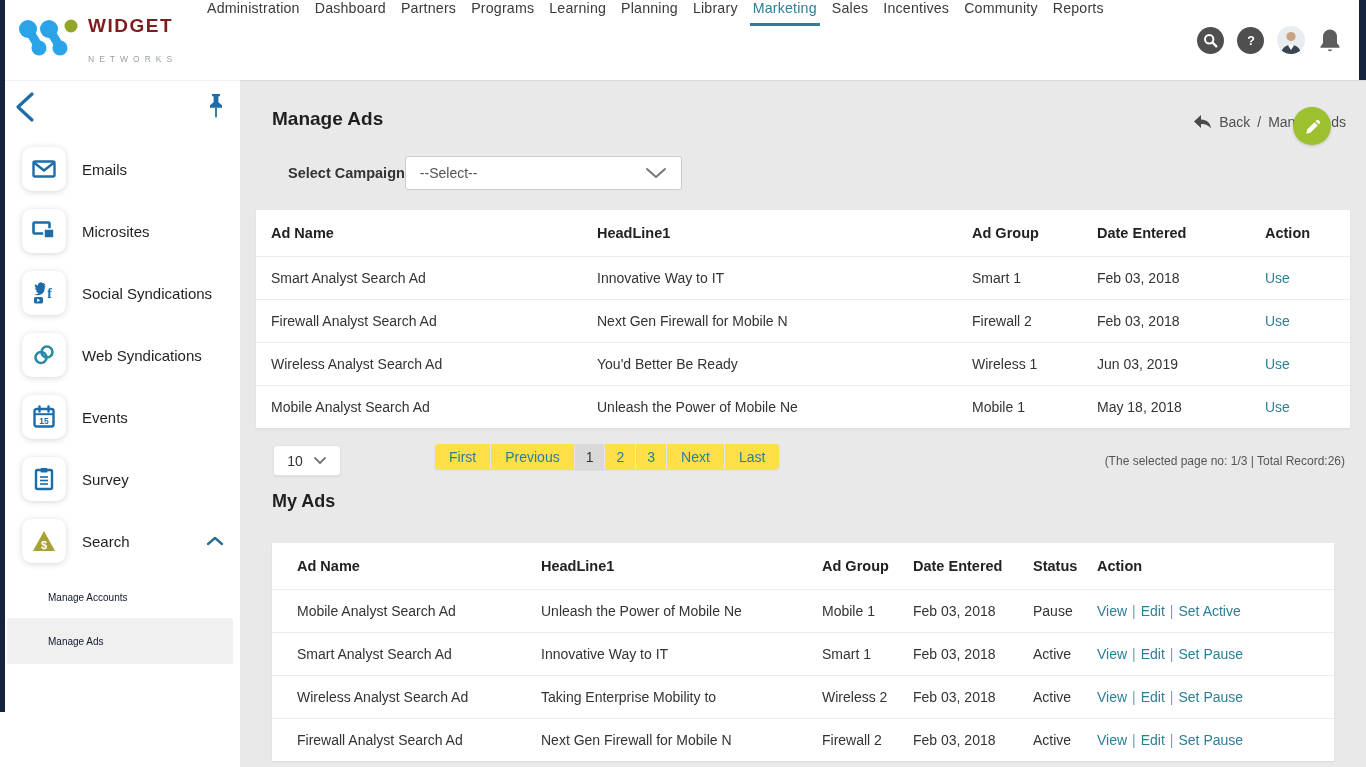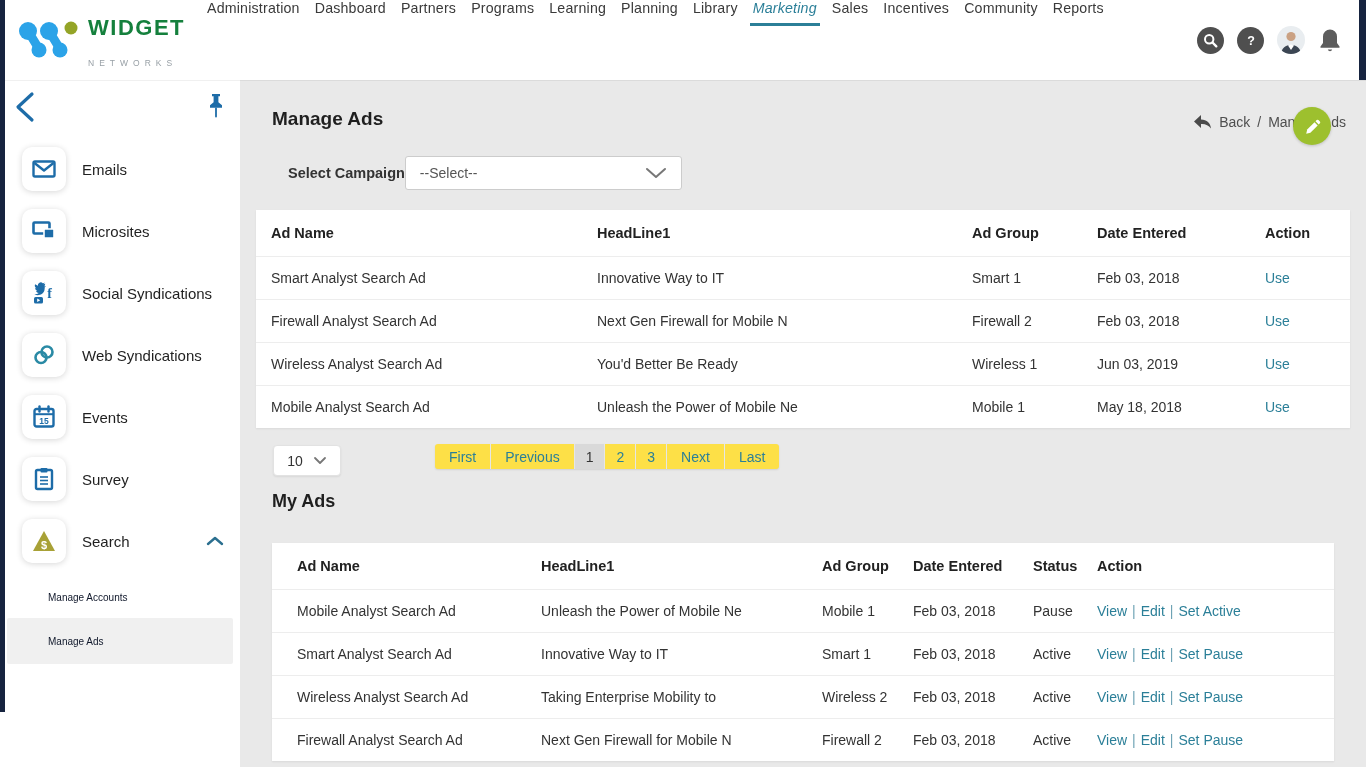--- a/index.html
+++ b/index.html
@@ -3,25 +3,25 @@
 <meta charset="utf-8">
 <style>
   * { box-sizing: border-box; margin: 0; padding: 0; }
   html, body { width: 1366px; height: 767px; overflow: hidden; background: #fff;
     font-family: "Liberation Sans", sans-serif; }
 
   
   .topbar { position: absolute; left: 0; top: 0; width: 1366px; height: 80px;
     background: #fff; z-index: 3; box-shadow: 0 1px 0 rgba(0,0,0,.06); }
   .logo { position: absolute; left: 16px; top: 15px; display: flex; align-items: center; gap: 10px; cursor: pointer; }
-  .logo-text .brand { font-size: 22px; font-weight: bold; color: #15803d; letter-spacing: 1.5px; }
+  .logo-text .brand { font-size: 19px; font-weight: bold; color: #7f1d1d; letter-spacing: 1.5px; }
   .logo-text .sub { font-size: 8.5px; color: #98a0a6; letter-spacing: 5px; margin-top: 17px; }
   .topnav { position: absolute; left: 207px; top: 0; height: 80px; display: flex; align-items: flex-start; gap: 15px; }
   .nav-item { font-size: 14.2px; color: #3a3a3a; font-weight: 500; cursor: pointer; position: relative; letter-spacing: .2px; white-space: nowrap; }
-  .nav-item.active { color: #2b7f98; font-style: italic; }
+  .nav-item.active { color: #2b7f98; }
   .nav-item.active::after { content: ""; position: absolute; left: -3px; right: -3px; bottom: -10px; height: 3px; background: #2b7f98; }
   .top-icons { position: absolute; right: 24px; top: 0; height: 80px; display: flex; align-items: center; gap: 13px; }
   .icon-circle { width: 27px; height: 27px; border-radius: 50%; background: #4f4f4f; display: flex;
     align-items: center; justify-content: center; cursor: pointer; flex: none; }
   .avatar { width: 28px; height: 28px; border-radius: 50%; overflow: hidden; cursor: pointer; flex: none; }
   .bell { cursor: pointer; display: flex; }
 
   
   .left-strip { position: absolute; left: 0; top: 0; width: 5px; height: 712px; background: #16233f; z-index: 6; }
   .right-strip { position: absolute; right: 0; top: 0; width: 7px; height: 80px; background: #16233f; z-index: 6; }
@@ -330,20 +330,21 @@
   </div>
   <div class="pager">
     <span class="pg-btn">First</span>
     <span class="pg-btn">Previous</span>
     <span class="pg-btn num active">1</span>
     <span class="pg-btn num">2</span>
     <span class="pg-btn num">3</span>
     <span class="pg-btn">Next</span>
     <span class="pg-btn">Last</span>
   </div>
+  <div class="pg-summary">(The selected page no: 1/3 | Total Record:26)</div>
 
   <div class="myads-title">My Ads</div>
 
   <div class="card t2">
     <div class="t-head">
       <div class="c1">Ad Name</div>
       <div class="c2">HeadLine1</div>
       <div class="c3">Ad Group</div>
       <div class="c4">Date Entered</div>
       <div class="c5">Status</div>

